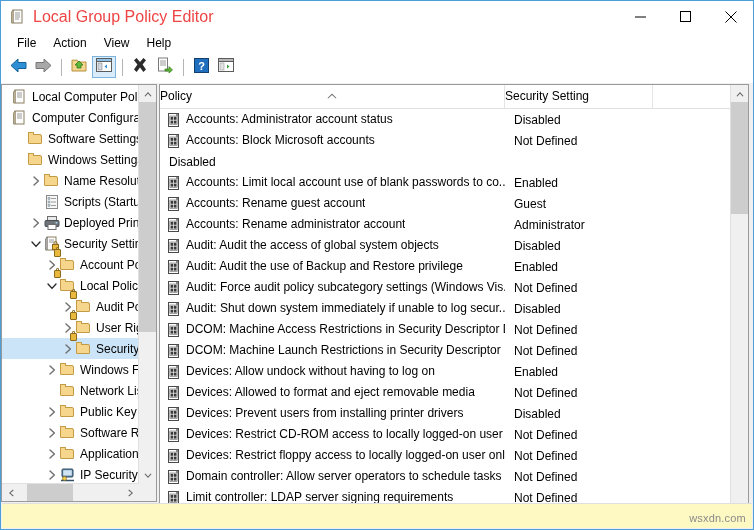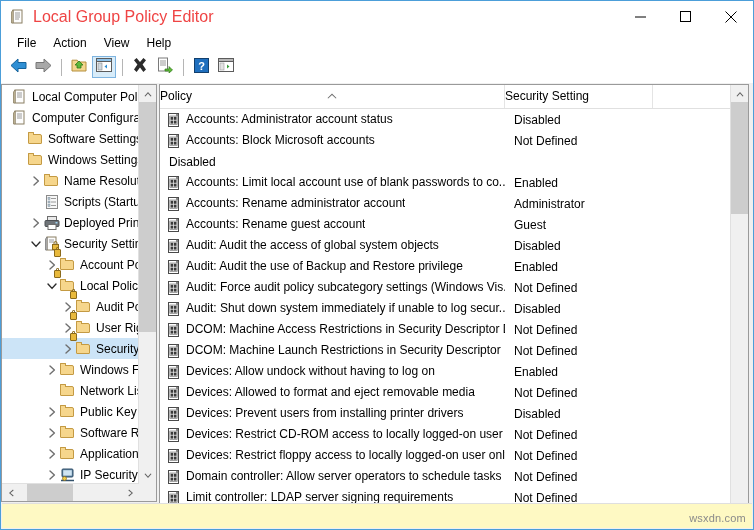--- a/index.html
+++ b/index.html
@@ -797,38 +797,38 @@
             <div class="cell-policy">
               <span class="ic-policy"><svg width="16" height="16" viewBox="0 0 16 16">
                   <rect x="2.5" y="1.5" width="10" height="13" fill="#ffffff" stroke="#4a4a4a"></rect>
                   <path d="M10.5 1.5 L12.5 3.5 L10.5 3.5 Z" fill="#d5d5d5" stroke="#4a4a4a" stroke-width="0.6"></path>
                   <rect x="3.8" y="4" width="7.4" height="8.6" fill="#f1f1f1" stroke="#6a6a6a" stroke-width="0.6"></rect>
                   <rect x="4.6" y="4.8" width="2.6" height="3" fill="#3a3a3a"></rect>
                   <rect x="7.9" y="4.8" width="2.6" height="3" fill="#3a3a3a"></rect>
                   <rect x="4.6" y="8.6" width="2.6" height="3" fill="#3a3a3a"></rect>
                   <rect x="7.9" y="8.6" width="2.6" height="3" fill="#3a3a3a"></rect>
                 </svg></span>
+              <span class="policy-text">Accounts: Rename guest account</span>
+            </div>
+            <div class="cell-setting">Guest</div>
+          </div>
+          <div class="row">
+            <div class="cell-policy">
+              <span class="ic-policy"><svg width="16" height="16" viewBox="0 0 16 16">
+                  <rect x="2.5" y="1.5" width="10" height="13" fill="#ffffff" stroke="#4a4a4a"></rect>
+                  <path d="M10.5 1.5 L12.5 3.5 L10.5 3.5 Z" fill="#d5d5d5" stroke="#4a4a4a" stroke-width="0.6"></path>
+                  <rect x="3.8" y="4" width="7.4" height="8.6" fill="#f1f1f1" stroke="#6a6a6a" stroke-width="0.6"></rect>
+                  <rect x="4.6" y="4.8" width="2.6" height="3" fill="#3a3a3a"></rect>
+                  <rect x="7.9" y="4.8" width="2.6" height="3" fill="#3a3a3a"></rect>
+                  <rect x="4.6" y="8.6" width="2.6" height="3" fill="#3a3a3a"></rect>
+                  <rect x="7.9" y="8.6" width="2.6" height="3" fill="#3a3a3a"></rect>
+                </svg></span>
               <span class="policy-text">Accounts: Rename administrator account</span>
             </div>
             <div class="cell-setting">Administrator</div>
-          </div>
-          <div class="row">
-            <div class="cell-policy">
-              <span class="ic-policy"><svg width="16" height="16" viewBox="0 0 16 16">
-                  <rect x="2.5" y="1.5" width="10" height="13" fill="#ffffff" stroke="#4a4a4a"></rect>
-                  <path d="M10.5 1.5 L12.5 3.5 L10.5 3.5 Z" fill="#d5d5d5" stroke="#4a4a4a" stroke-width="0.6"></path>
-                  <rect x="3.8" y="4" width="7.4" height="8.6" fill="#f1f1f1" stroke="#6a6a6a" stroke-width="0.6"></rect>
-                  <rect x="4.6" y="4.8" width="2.6" height="3" fill="#3a3a3a"></rect>
-                  <rect x="7.9" y="4.8" width="2.6" height="3" fill="#3a3a3a"></rect>
-                  <rect x="4.6" y="8.6" width="2.6" height="3" fill="#3a3a3a"></rect>
-                  <rect x="7.9" y="8.6" width="2.6" height="3" fill="#3a3a3a"></rect>
-                </svg></span>
-              <span class="policy-text">Accounts: Rename guest account</span>
-            </div>
-            <div class="cell-setting">Guest</div>
           </div>
           <div class="row">
             <div class="cell-policy">
               <span class="ic-policy"><svg width="16" height="16" viewBox="0 0 16 16">
                   <rect x="2.5" y="1.5" width="10" height="13" fill="#ffffff" stroke="#4a4a4a"></rect>
                   <path d="M10.5 1.5 L12.5 3.5 L10.5 3.5 Z" fill="#d5d5d5" stroke="#4a4a4a" stroke-width="0.6"></path>
                   <rect x="3.8" y="4" width="7.4" height="8.6" fill="#f1f1f1" stroke="#6a6a6a" stroke-width="0.6"></rect>
                   <rect x="4.6" y="4.8" width="2.6" height="3" fill="#3a3a3a"></rect>
                   <rect x="7.9" y="4.8" width="2.6" height="3" fill="#3a3a3a"></rect>
                   <rect x="4.6" y="8.6" width="2.6" height="3" fill="#3a3a3a"></rect>

